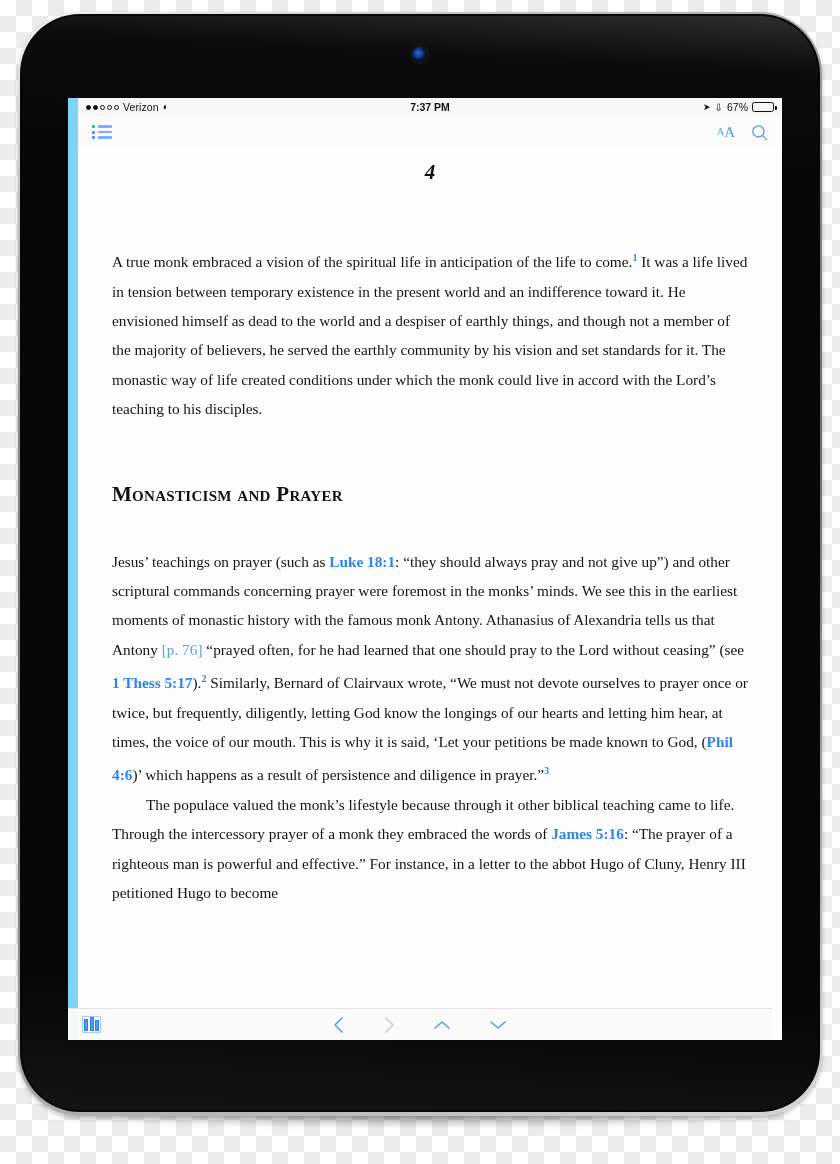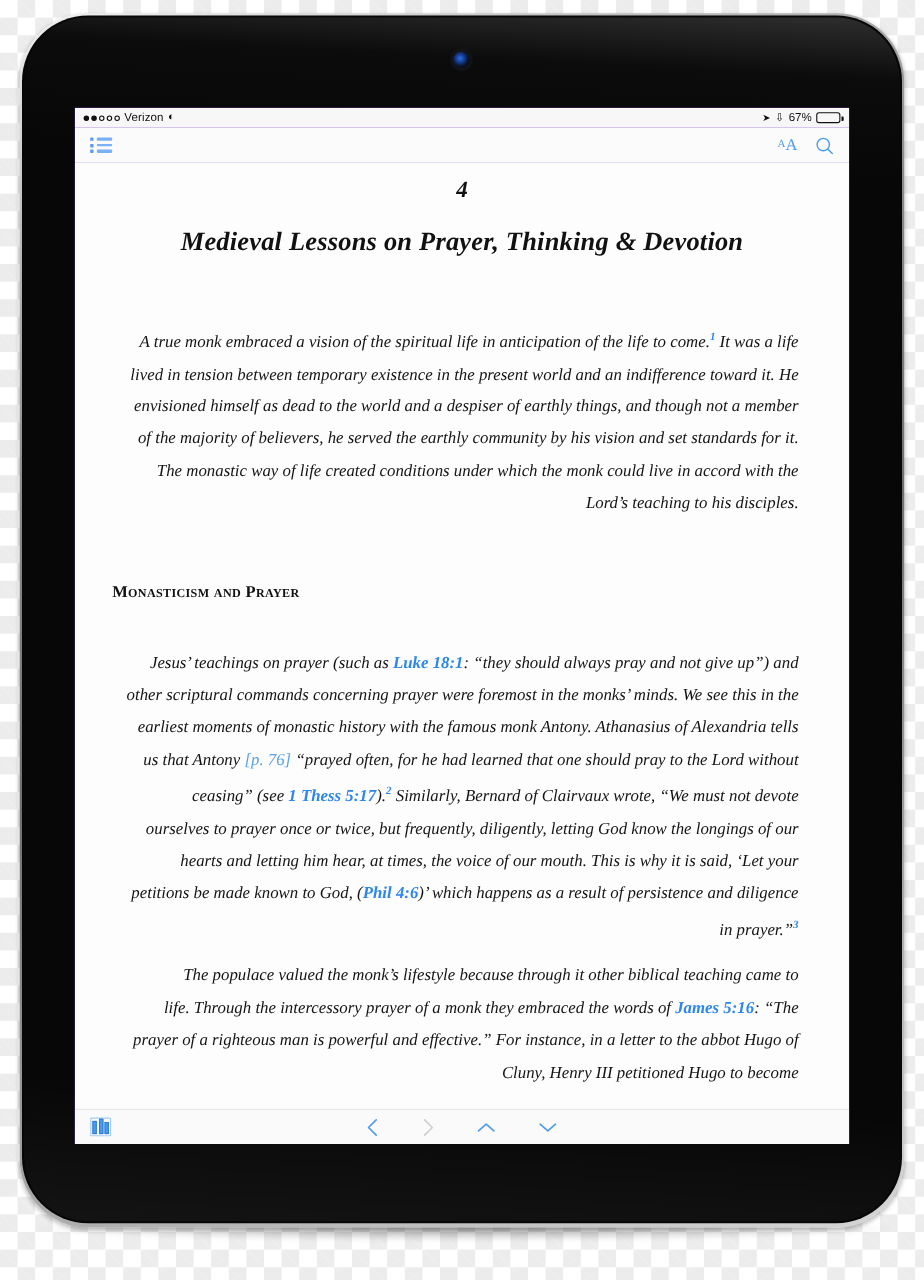--- a/index.html
+++ b/index.html
@@ -72,22 +72,23 @@
     box-shadow: 0 0 0 2px #141414, 0 0 4px 1px rgba(80,110,180,0.22);
   }
 
   
   #screen {
     position: absolute;
     left: 68px;
     top: 98px;
     width: 704px;
     height: 942px;
-    background: #6d28d9;
+    background: #7dd3fc;
     overflow: hidden;
+    padding-left: 10px;
   }
 
   
   #status-bar {
     position: relative;
     height: 18px;
     background: #f7f7f7;
     font-size: 10.5px;
     color: #101010;
     display: flex;
@@ -196,29 +197,28 @@
     font-size: 24px;
     color: #111;
     margin: 22px 0 0 0;
     letter-spacing: 0.2px;
   }
   .body-para {
     font-family: "Liberation Serif", serif;
     font-size: 15.3px;
     line-height: 29.4px;
     color: #141414;
-    margin: 12px;
-    text-align: right;
-    font-style: italic;
+    margin: 0;
+    text-align: left;
   }
   #para-intro { margin-top: 58px; }
   #section-heading {
     font-family: "Liberation Serif", serif;
     font-weight: bold;
-    font-size: 15px;
+    font-size: 21px;
     font-variant: small-caps;
     color: #111;
     margin: 58px 0 0 0;
     letter-spacing: 0.3px;
   }
   #para-prayer { margin-top: 40px; }
   .para-indent { text-indent: 34px; }
   .link { color: #2d86ec; font-weight: bold; }
   .pagemark { color: #5aa2e8; }
   .fnote {
@@ -291,20 +291,21 @@
       <span class="signal-dots">
         <span class="dot filled"></span>
           <span class="dot filled"></span>
           <span class="dot"></span>
           <span class="dot"></span>
           <span class="dot"></span>
       </span>
       <span class="carrier-label">Verizon</span>
       <span class="wifi-glyph">◐</span>
     </div>
+    <div id="status-time">7:37 PM</div>
     <div id="status-right">
       <span class="loc-glyph">➤</span>
       <span class="bt-glyph">⇩</span>
       <span>67%</span>
       <span class="battery">
         <span class="battery-fill"></span>
       </span>
     </div>
   </div>
 
@@ -335,21 +336,20 @@
           <circle cx="7.4" cy="7.4" r="5.6" fill="none" stroke="#4e9bf0" stroke-width="1.3"></circle>
           <line x1="11.6" y1="11.6" x2="15.6" y2="15.6" stroke="#4e9bf0" stroke-width="1.3" stroke-linecap="round"></line>
         </svg>
       </div>
     </div>
   </div>
 
   <div id="page">
 
     <div id="chapter-number">4</div>
-    <div id="chapter-title">Medieval Lessons on Prayer, Thinking &amp; Devotion</div>
 
     <p id="para-intro" class="body-para"><span>A true monk embraced a vision of the spiritual life in anticipation of the life to come.</span><span class="fnote">1</span><span> It was a life lived in tension between temporary existence in the present world and an indifference toward it. He envisioned himself as dead to the world and a despiser of earthly things, and though not a member of the majority of believers, he served the earthly community by his vision and set standards for it. The monastic way of life created conditions under which the monk could live in accord with the Lord’s teaching to his disciples.</span></p>
 
     <div id="section-heading">Monasticism and Prayer</div>
 
     <p id="para-prayer" class="body-para"><span>Jesus’ teachings on prayer (such as </span><span class="link">Luke 18:1</span><span>: “they should always pray and not give up”) and other scriptural commands concerning prayer were foremost in the monks’ minds. We see this in the earliest moments of monastic history with the famous monk Antony. Athanasius of Alexandria tells us that Antony </span><span class="pagemark">[p. 76]</span><span> “prayed often, for he had learned that one should pray to the Lord without ceasing” (see </span><span class="link">1 Thess 5:17</span><span>).</span><span class="fnote">2</span><span> Similarly, Bernard of Clairvaux wrote, “We must not devote ourselves to prayer once or twice, but frequently, diligently, letting God know the longings of our hearts and letting him hear, at times, the voice of our mouth. This is why it is said, ‘Let your petitions be made known to God, (</span><span class="link">Phil 4:6</span><span>)’ which happens as a result of persistence and diligence in prayer.”</span><span class="fnote">3</span></p>
 
     <p class="body-para para-indent"><span>The populace valued the monk’s lifestyle because through it other biblical teaching came to life. Through the intercessory prayer of a monk they embraced the words of </span><span class="link">James 5:16</span><span>: “The prayer of a righteous man is powerful and effective.” For instance, in a letter to the abbot Hugo of Cluny, Henry III petitioned Hugo to become</span></p>
 
     <div id="clip-mask"></div>

